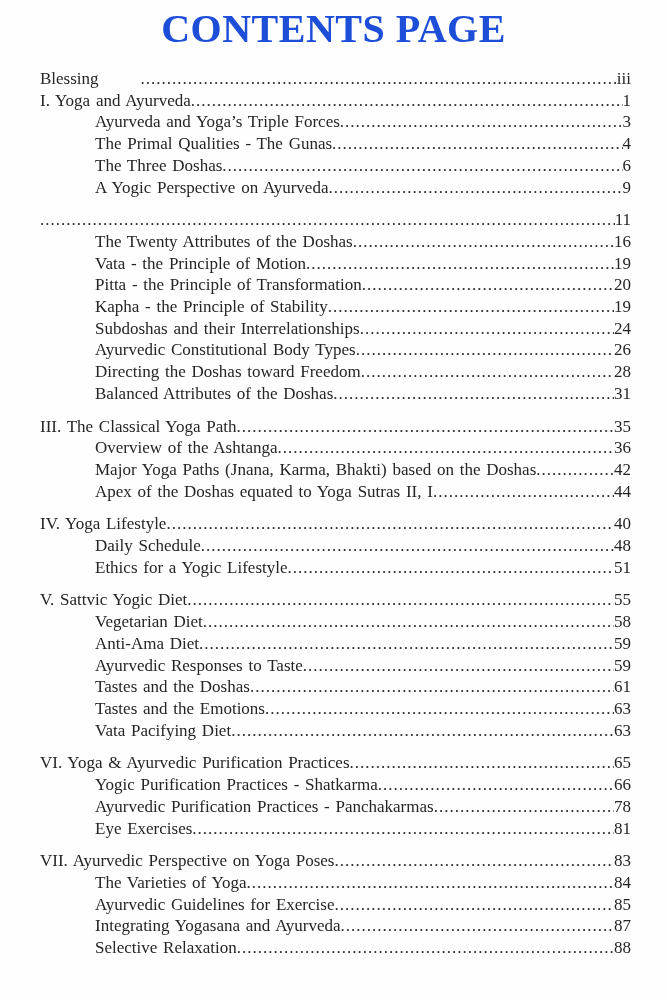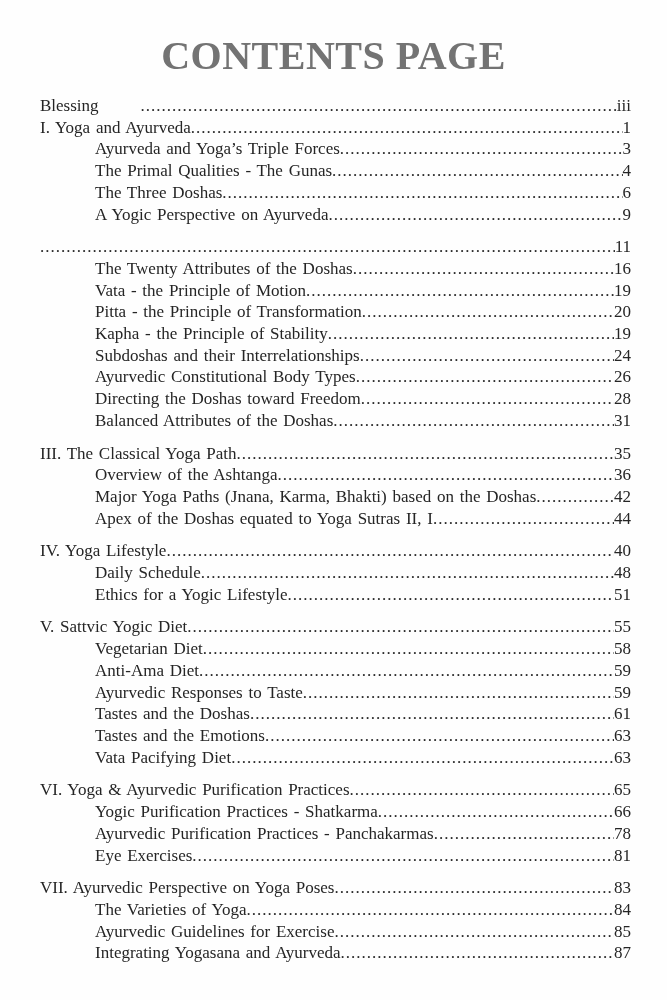--- a/index.html
+++ b/index.html
@@ -7,26 +7,26 @@
   .page {
     position: relative;
     width: 667px;
     height: 1000px;
     background: #fefefe;
     color: #252525;
     font-family: "Liberation Serif", serif;
     overflow: hidden;
   }
   .page-title {
-    padding-top: 34px;
+    padding-top: 7px;
     text-align: center;
     font-size: 40px;
     font-weight: bold;
     letter-spacing: 0.5px;
-    color: #737373;
+    color: #1d4ed8;
     line-height: 1.1;
   }
   .toc {
     margin-top: 17px;
     padding-left: 40px;
     padding-right: 36px;
   }
   .toc-row {
     display: flex;
     align-items: flex-start;
@@ -242,14 +242,19 @@
       <div class="toc-row level-1">
     <span class="toc-label">Ayurvedic Guidelines for Exercise</span>
     <span class="toc-dots"></span>
     <span class="toc-page">85</span>
   </div>
       <div class="toc-row level-1">
     <span class="toc-label">Integrating Yogasana and Ayurveda</span>
     <span class="toc-dots"></span>
     <span class="toc-page">87</span>
   </div>
+      <div class="toc-row level-1">
+    <span class="toc-label">Selective Relaxation</span>
+    <span class="toc-dots"></span>
+    <span class="toc-page">88</span>
+  </div>
     </div>
 </div>
 
 </body></html>

